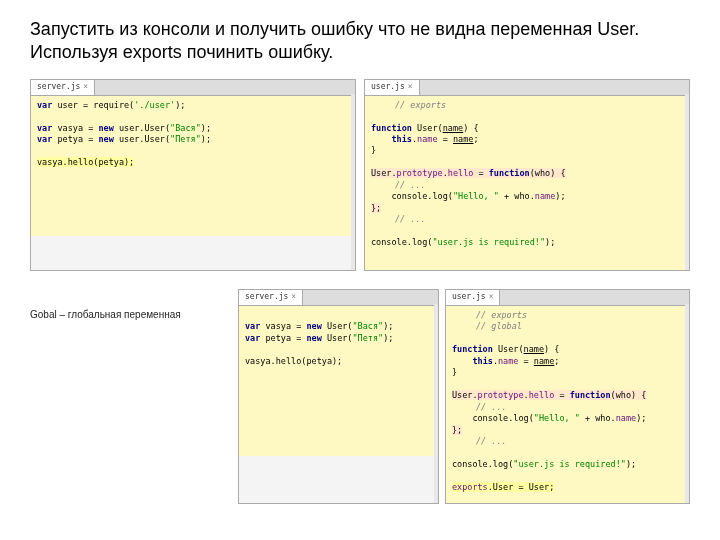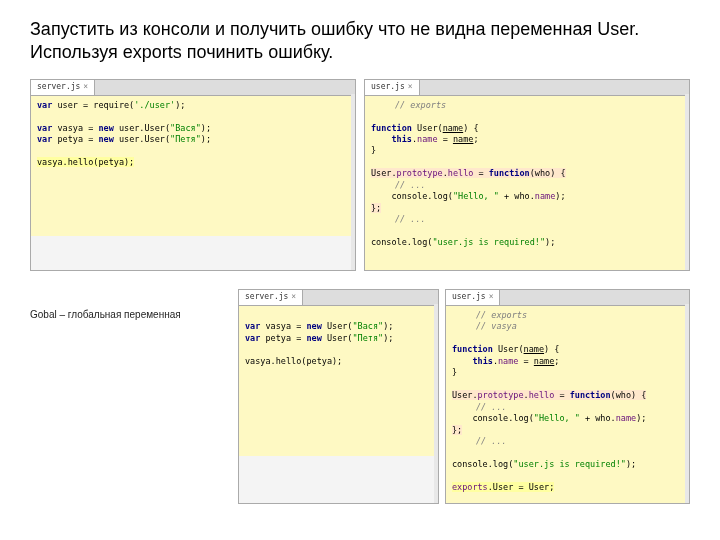--- a/index.html
+++ b/index.html
@@ -109,21 +109,21 @@
       <div class="pane small" style="flex:1.1">
         <div class="tab-bar">
           <div class="tab active">
             <span>user.js</span>
             <span class="x">×</span>
           </div>
         </div>
         <div class="gutter-dot"></div>
         <div class="code">
 <div class="ln"><span class="com">// exports</span></div>
-<div class="ln"><span class="com">// vasya</span></div>
+<div class="ln"><span class="com">// global</span></div>
 <div class="ln">&nbsp;</div>
 <div class="ln"><span class="kw">function</span> User(<span class="underline">name</span>) {</div>
 <div class="ln">    <span class="kw">this</span>.<span class="prop">name</span> = <span class="underline">name</span>;</div>
 <div class="ln">}</div>
 <div class="ln">&nbsp;</div>
 <div class="ln"><span class="hl2">User.<span class="prop">prototype</span>.<span class="prop">hello</span> = <span class="kw">function</span>(who) {</span></div>
 <div class="ln"><span class="com">// ...</span></div>
 <div class="ln">    console.log(<span class="str">"Hello, "</span> + who.<span class="prop">name</span>);</div>
 <div class="ln"><span class="hl2">};</span></div>
 <div class="ln"><span class="com">// ...</span></div>

